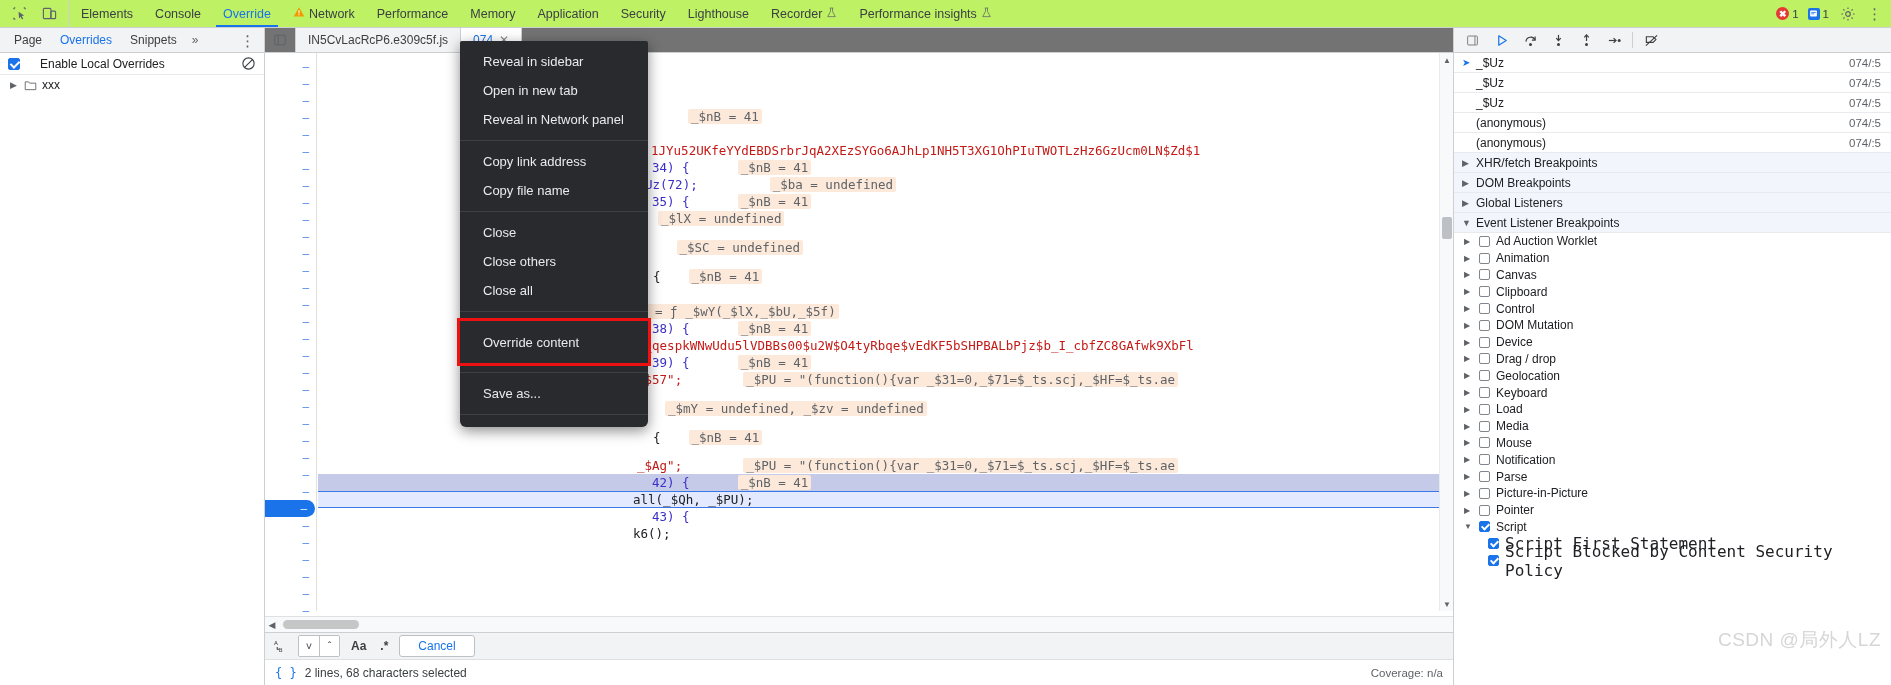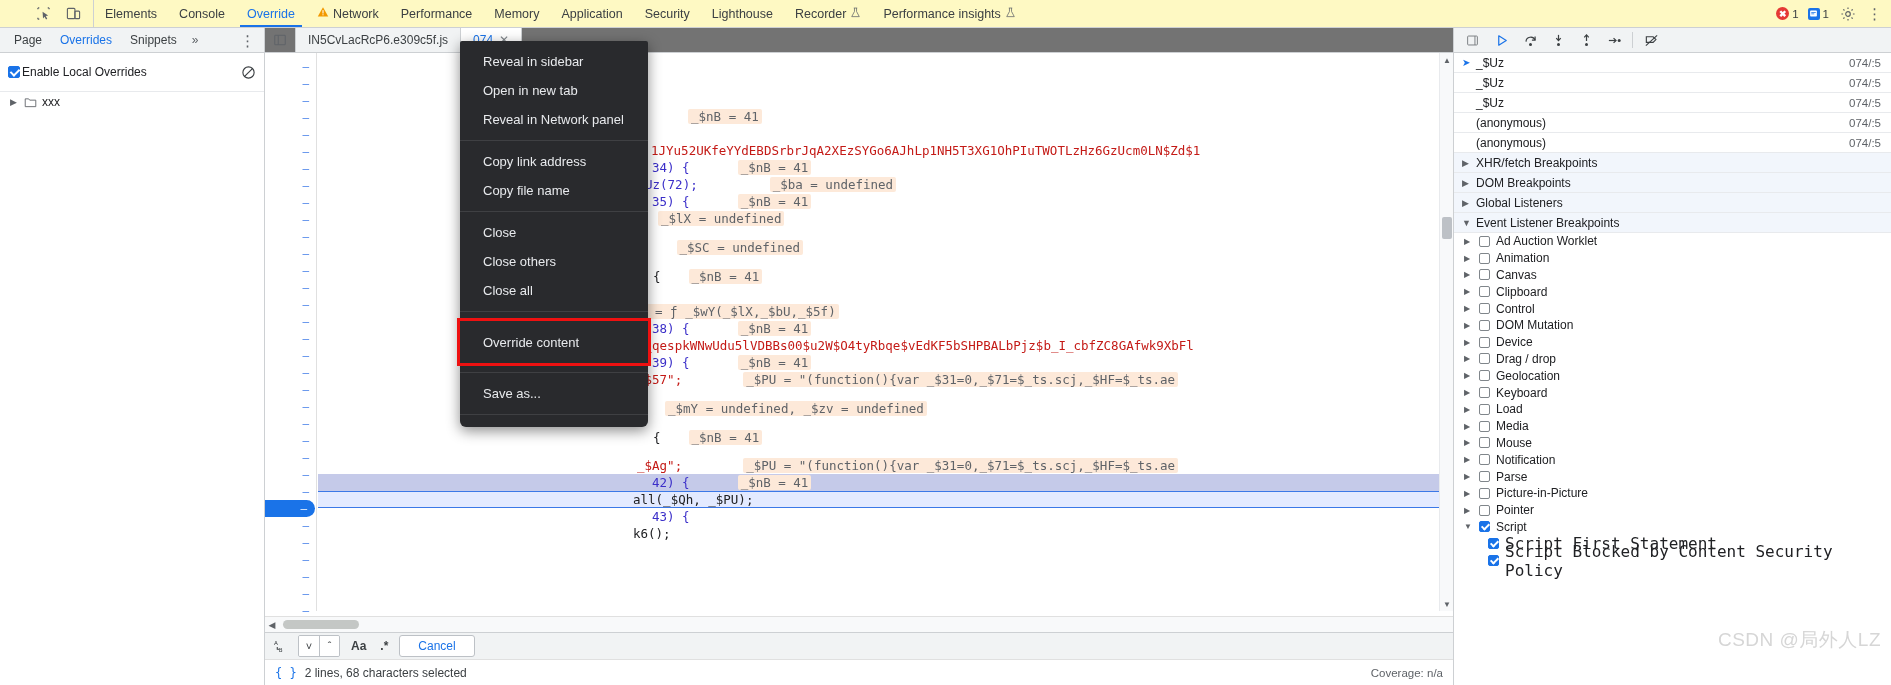--- a/index.html
+++ b/index.html
@@ -9,23 +9,23 @@
     background: #ffffff;
     font-family: "Liberation Sans", sans-serif;
     font-size: 12px;
     color: #202124;
   }
   #app { position: relative; width: 1891px; height: 685px; }
 
   
   .devtools-topbar {
     position: absolute; left: 0; top: 0; width: 1891px; height: 28px;
-    background: #fef9c3;
+    background: #bef264;
     border-bottom: 1px solid #cdd0d3;
-    display: flex; align-items: stretch; padding-left: 24px;
+    display: flex; align-items: stretch;
   }
   .inspect-tools {
     display: flex; align-items: center; gap: 10px;
     padding: 0 10px 0 9px;
     border-right: 1px solid #cdd0d3;
   }
   .icon-btn {
     width: 20px; height: 20px;
     display: flex; align-items: center; justify-content: center;
     color: #5f6368;
@@ -119,21 +119,21 @@
   }
 
   
   .navigator {
     position: absolute; left: 0; top: 53px; width: 265px; bottom: 0;
     background: #ffffff;
     border-right: 1px solid #cdd0d3;
     font-size: 12px;
   }
   .nav-row {
-    display: flex; align-items: center; height: 39px; padding: 0 8px; gap: 2px;
+    display: flex; align-items: center; height: 22px; padding: 0 8px; gap: 20px;
   }
   .nav-row.header-row { border-bottom: 1px solid #e8eaed; }
   .cb {
     width: 12px; height: 12px; border: 1px solid #5f6368; border-radius: 2px;
     background: #fff; flex: 0 0 auto; position: relative;
   }
   .cb.checked { background: #1a73e8; border-color: #1a73e8; }
   .cb.checked::after {
     content: ""; position: absolute; left: 3px; top: 0px;
     width: 4px; height: 7px; border: solid #fff; border-width: 0 2px 2px 0;

